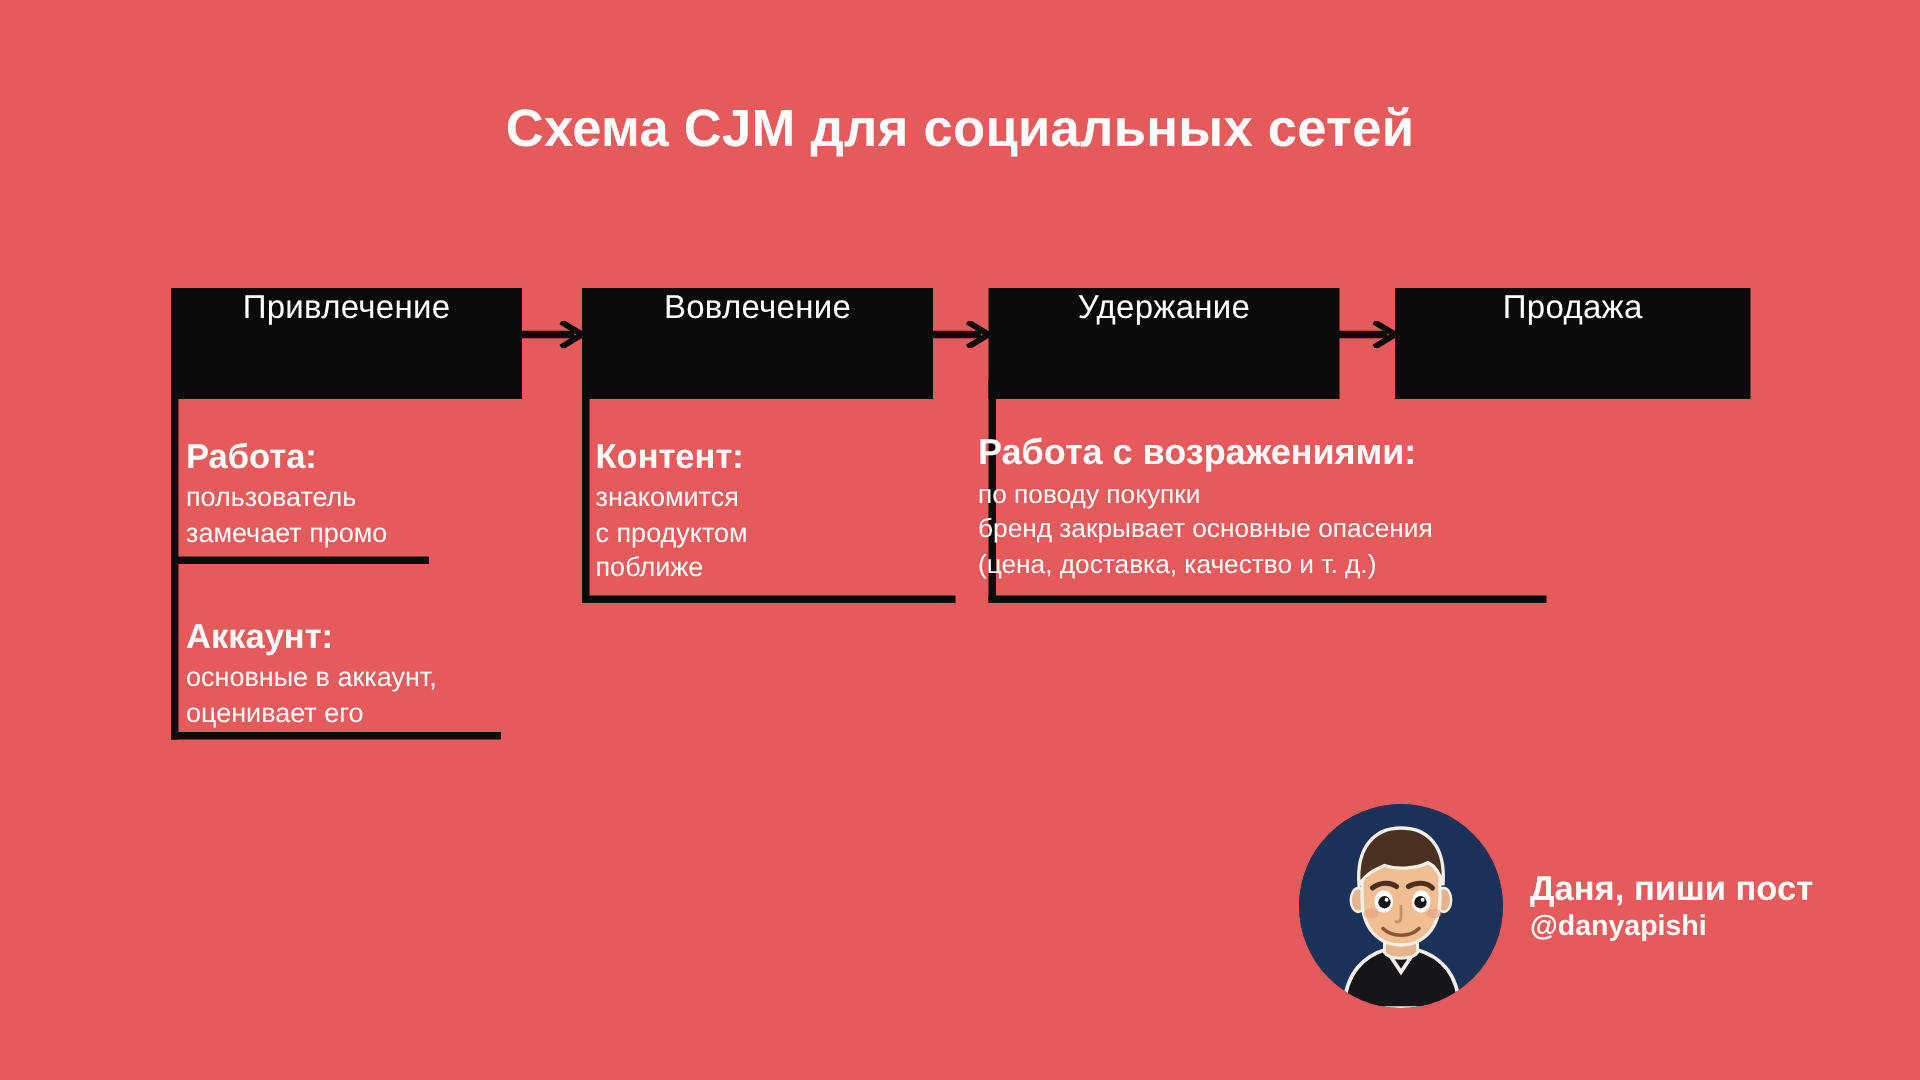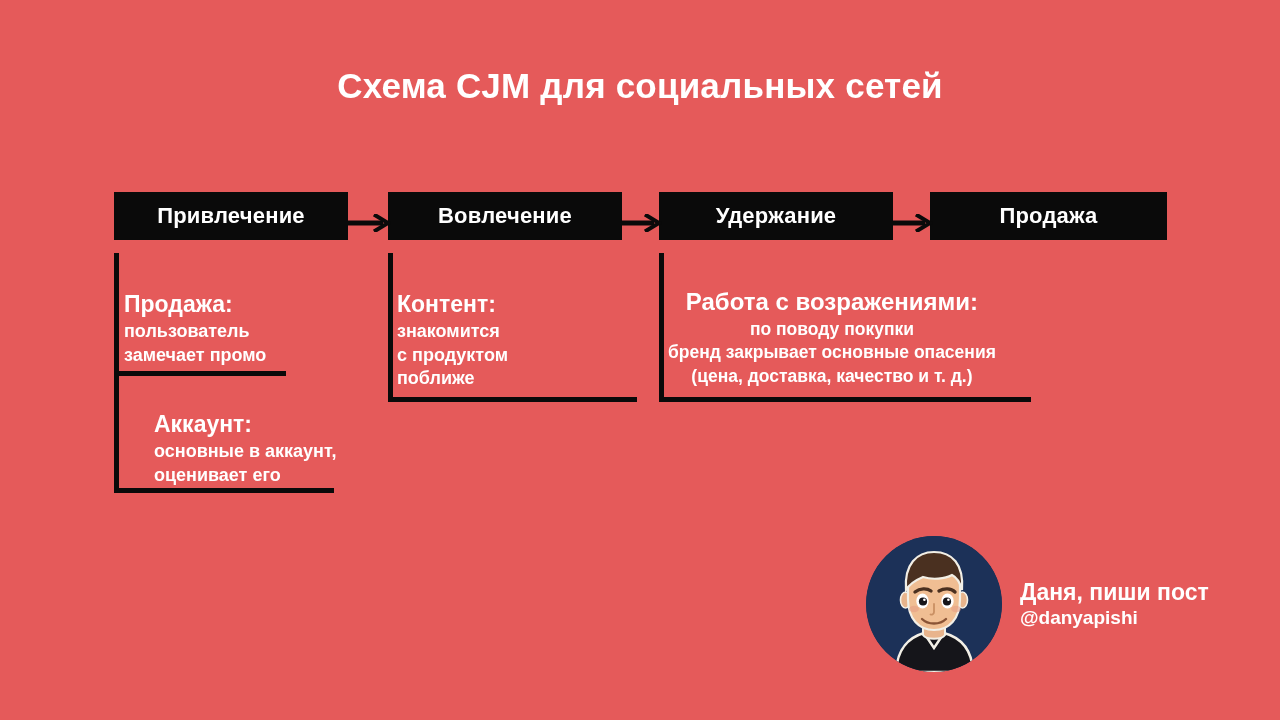--- a/index.html
+++ b/index.html
@@ -26,25 +26,24 @@
     font-weight:bold;
     letter-spacing:0.2px;
   }
 
   
   .stage-box {
     position:absolute;
     background:#0A0A0A;
     color:#FFFFFF;
     font-size:22px;
-    font-weight:bold;
+    font-weight:normal;
     display:flex;
-    align-items:center;
     justify-content:center;
-    height:48px;
+    height:74px;
     top:192px;
     letter-spacing:0.2px;
   }
   #stage-0 { left:114px; width:234px; }
   #stage-1 { left:388px; width:234px; }
   #stage-2 { left:659px; width:234px; }
   #stage-3 { left:930px; width:237px; }
 
   
   .arrow {
@@ -85,28 +84,28 @@
   }
   .detail .d-title {
     font-size:23px;
     font-weight:bold;
     line-height:1.18;
     margin-bottom:2px;
     white-space:nowrap;
   }
   .detail .d-line {
     font-size:18px;
-    font-weight:bold;
+    font-weight:normal;
     line-height:1.30;
     white-space:nowrap;
   }
   #detail-0 { left:124px; top:291px; }
-  #detail-1 { left:124px; top:411px;margin-left:30px; }
+  #detail-1 { left:124px; top:411px; }
   #detail-2 { left:397px; top:291px; }
-  #detail-3 { left:668px; top:288px;text-align:center; }
+  #detail-3 { left:652px; top:288px; }
   #detail-3 .d-title { font-size:24px; }
   #detail-3 .d-line  { font-size:17.5px; line-height:1.32; }
 
   
   #signature {
     position:absolute;
     left:866px; top:536px;
     display:flex;
     align-items:center;
   }
@@ -168,21 +167,21 @@
   <div class="rail" id="rail-0"></div>
   <div class="rail" id="rail-1"></div>
   <div class="rail" id="rail-2"></div>
 
   <div class="underline" id="underline-0"></div>
   <div class="underline" id="underline-1"></div>
   <div class="underline" id="underline-2"></div>
   <div class="underline" id="underline-3"></div>
 
   <div class="detail" id="detail-0">
-    <div class="d-title">Продажа:</div>
+    <div class="d-title">Работа:</div>
     <div class="d-line">пользователь</div>
     <div class="d-line">замечает промо</div>
   </div>
 
   <div class="detail" id="detail-1">
     <div class="d-title">Аккаунт:</div>
     <div class="d-line">основные в аккаунт,</div>
     <div class="d-line">оценивает его</div>
   </div>
 

